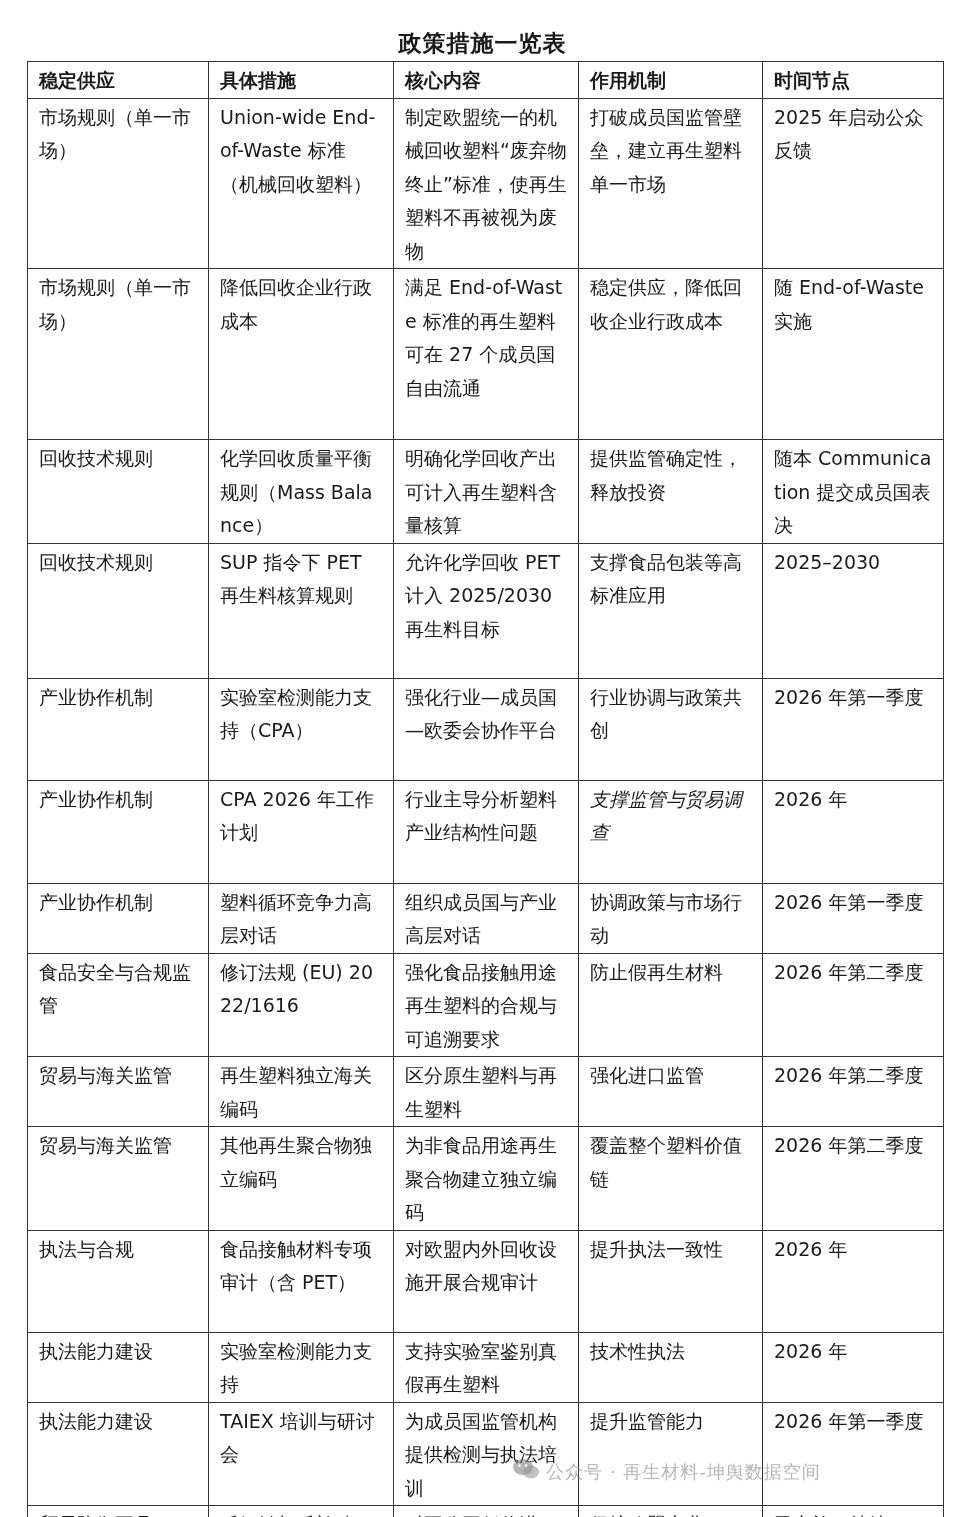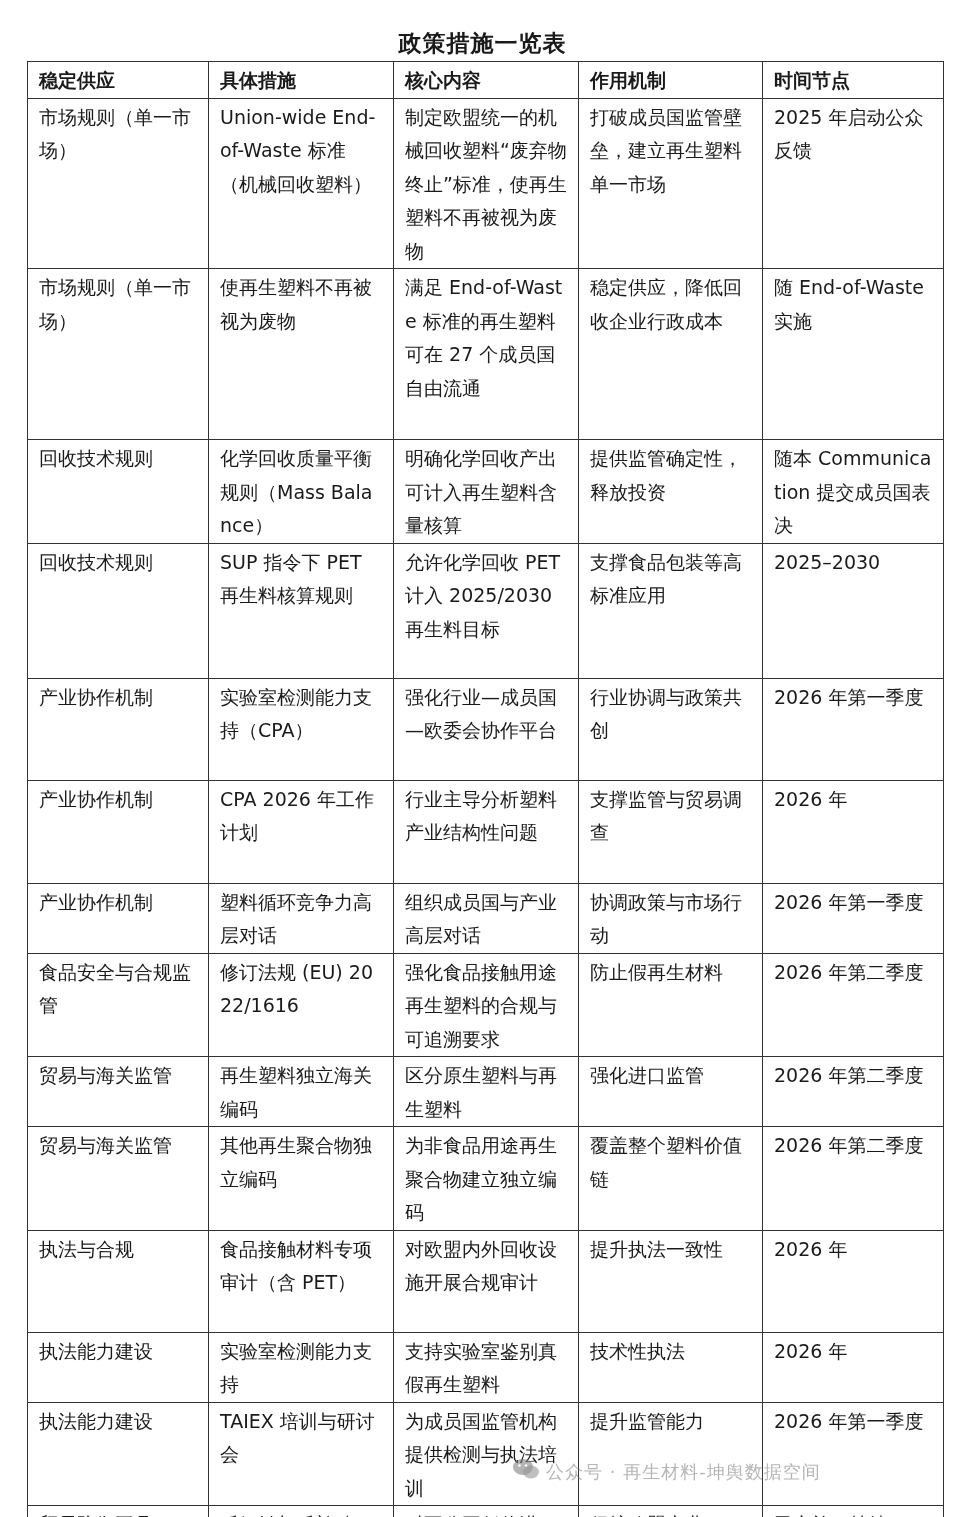--- a/index.html
+++ b/index.html
@@ -45,21 +45,21 @@
   <tbody id="tbody">
       <tr style="height: 168px;">
         <td style="height: 166px;">市场规则（单一市场）</td>
         <td style="height: 166px;">Union-wide End-of-Waste 标准（机械回收塑料）</td>
         <td style="height: 166px;">制定欧盟统一的机械回收塑料“废弃物终止”标准，使再生塑料不再被视为废物</td>
         <td style="height: 166px;">打破成员国监管壁垒，建立再生塑料单一市场</td>
         <td style="height: 166px;">2025 年启动公众反馈</td>
       </tr>
       <tr style="height: 170px;">
         <td style="height: 168px;">市场规则（单一市场）</td>
-        <td style="height: 168px;">使再生塑料不再被视为废物</td>
+        <td style="height: 168px;">降低回收企业行政成本</td>
         <td style="height: 168px;">满足 End-of-Waste 标准的再生塑料可在 27 个成员国自由流通</td>
         <td style="height: 168px;">稳定供应，降低回收企业行政成本</td>
         <td style="height: 168px;">随 End-of-Waste 实施</td>
       </tr>
       <tr style="height: 102px;">
         <td style="height: 100px;">回收技术规则</td>
         <td style="height: 100px;">化学回收质量平衡规则（Mass Balance）</td>
         <td style="height: 100px;">明确化学回收产出可计入再生塑料含量核算</td>
         <td style="height: 100px;">提供监管确定性，释放投资</td>
         <td style="height: 100px;">随本 Communication 提交成员国表决</td>
@@ -75,21 +75,21 @@
         <td style="height: 99px;">产业协作机制</td>
         <td style="height: 99px;">实验室检测能力支持（CPA）</td>
         <td style="height: 99px;">强化行业—成员国—欧委会协作平台</td>
         <td style="height: 99px;">行业协调与政策共创</td>
         <td style="height: 99px;">2026 年第一季度</td>
       </tr>
       <tr style="height: 102px;">
         <td style="height: 100px;">产业协作机制</td>
         <td style="height: 100px;">CPA 2026 年工作计划</td>
         <td style="height: 100px;">行业主导分析塑料产业结构性问题</td>
-        <td style="height: 100px;">支撑监管与贸易调查</td>
+        <td style="height: 100px; font-style: italic;">支撑监管与贸易调查</td>
         <td style="height: 100px;">2026 年</td>
       </tr>
       <tr style="height: 68px;">
         <td style="height: 66px;">产业协作机制</td>
         <td style="height: 66px; margin-left: 20px;">塑料循环竞争力高层对话</td>
         <td style="height: 66px;">组织成员国与产业高层对话</td>
         <td style="height: 66px;">协调政策与市场行动</td>
         <td style="height: 66px;">2026 年第一季度</td>
       </tr>
       <tr style="height: 102px;">

